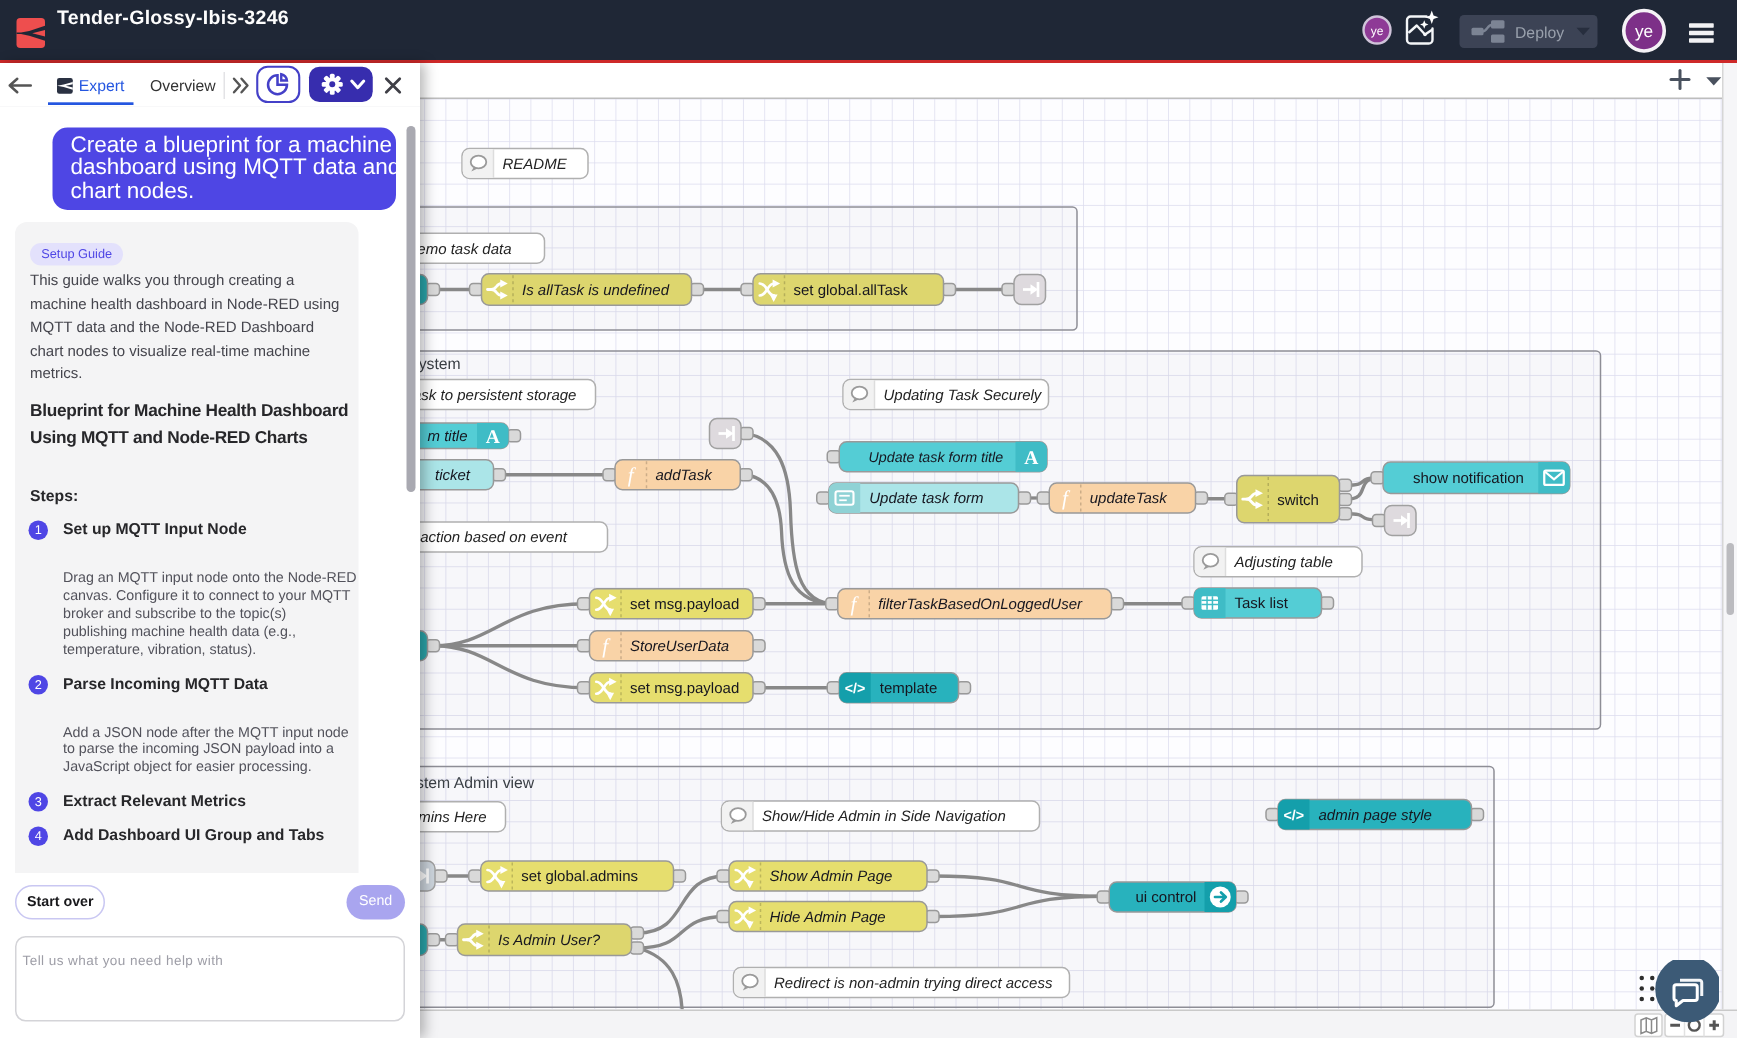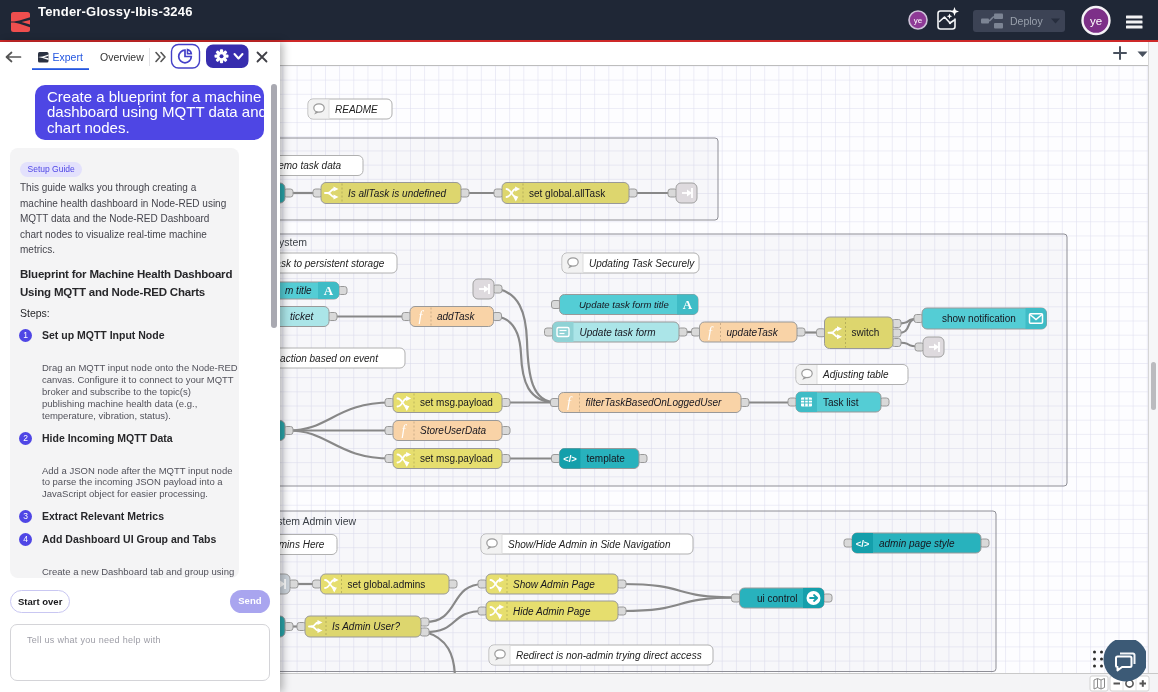--- a/index.html
+++ b/index.html
@@ -442,41 +442,41 @@
       <path d="M234.5 12 l4 4.5 l4 -4.5" stroke="#fff" stroke-width="2" fill="none" stroke-linecap="round" stroke-linejoin="round"></path>
       <path d="M257.5 10.5 l9 9 M266.5 10.5 l-9 9" stroke="#3f3f46" stroke-width="1.8" stroke-linecap="round"></path>
     </svg>
   </div>
   <div id="chat">
     <div style="position:absolute;left:35px;top:14px;width:229px;border-radius:10px;background:#4e46e4;color:#fff;font-size:15px;line-height:15.4px;padding:4px 12px 5px 12px;white-space:nowrap">Create a blueprint for a machine health<br>dashboard using MQTT data and Node-RED's<br>chart nodes.</div>
     <div style="position:absolute;left:10px;top:77px;width:229px;border-radius:8px;background:#f4f4f5;padding:14px 10px 0 10px">
       <div style="width:max-content;background:#e3e1fc;color:#4f46e5;font-size:8.5px;line-height:15px;padding:0 7.5px;border-radius:999px;">Setup Guide</div>
       <div style="margin-top:3px;font-size:10px;line-height:15.6px;color:#45454d;white-space:nowrap">This guide walks you through creating a<br>machine health dashboard in Node-RED using<br>MQTT data and the Node-RED Dashboard<br>chart nodes to visualize real-time machine<br>metrics.</div>
       <div style="margin-top:7px;font-size:11.5px;letter-spacing:-0.2px;line-height:18px;font-weight:bold;color:#27272a;white-space:nowrap">Blueprint for Machine Health Dashboard<br>Using MQTT and Node-RED Charts</div>
-      <div style="margin-top:6px;font-size:10.5px;font-weight:normal;color:#27272a">Steps:</div>
+      <div style="margin-top:24px;font-size:10.5px;font-weight:bold;color:#27272a">Steps:</div>
       <div class="step">
           <span class="snum">1</span>
           <div class="stitle">Set up MQTT Input Node</div>
         <div class="sbody">Drag an MQTT input node onto the Node-RED<br>canvas. Configure it to connect to your MQTT<br>broker and subscribe to the topic(s)<br>publishing machine health data (e.g.,<br>temperature, vibration, status).</div>
         </div>
       <div class="step">
           <span class="snum">2</span>
-          <div class="stitle">Hide Incoming MQTT Data</div>
+          <div class="stitle">Parse Incoming MQTT Data</div>
         <div class="sbody">Add a JSON node after the MQTT input node<br>to parse the incoming JSON payload into a<br>JavaScript object for easier processing.</div>
         </div>
       <div class="step">
           <span class="snum">3</span>
           <div class="stitle">Extract Relevant Metrics</div>
         </div>
       <div class="step">
           <span class="snum">4</span>
           <div class="stitle">Add Dashboard UI Group and Tabs</div>
         <div class="sbody">Create a new Dashboard tab and group using</div>
         </div>
     </div>
     <div style="position:absolute;left:271px;top:13px;width:5.5px;height:244px;background:#a9a9b1;border-radius:3px"></div>
   </div>
   <div id="pfoot">
     <div style="position:absolute;left:10px;top:8px;height:23px;line-height:21px;padding:0 7px;border:1px solid #c9c7f2;border-radius:999px;font-size:9.5px;font-weight:bold;color:#18181b;background:#fff">Start over</div>
-    <div style="position:absolute;right:10px;top:8px;height:23px;line-height:22px;padding:0 8.5px;border-radius:999px;font-size:9.5px;font-weight:bold;color:#fff;background:#a9a5ef">Send</div>
-    <div style="position:absolute;left:10px;top:42px;width:260px;height:57px;border:1px solid #d4d4d8;border-radius:7px;background:#fff;font-size:9px;color:#9d9da6;padding:10px 16px;letter-spacing:0.3px">Tell us what you need help with</div>
+    <div style="position:absolute;right:10px;top:8px;height:23px;line-height:22px;padding:0 8.5px;border-radius:999px;font-size:9.5px;font-weight:normal;color:#fff;background:#a9a5ef">Send</div>
+    <div style="position:absolute;left:10px;top:42px;width:260px;height:57px;border:1px solid #d4d4d8;border-radius:7px;background:#fff;font-size:9px;color:#9d9da6;padding:10px 4px;letter-spacing:0.3px">Tell us what you need help with</div>
   </div>
 </div>
 
 </body></html>

